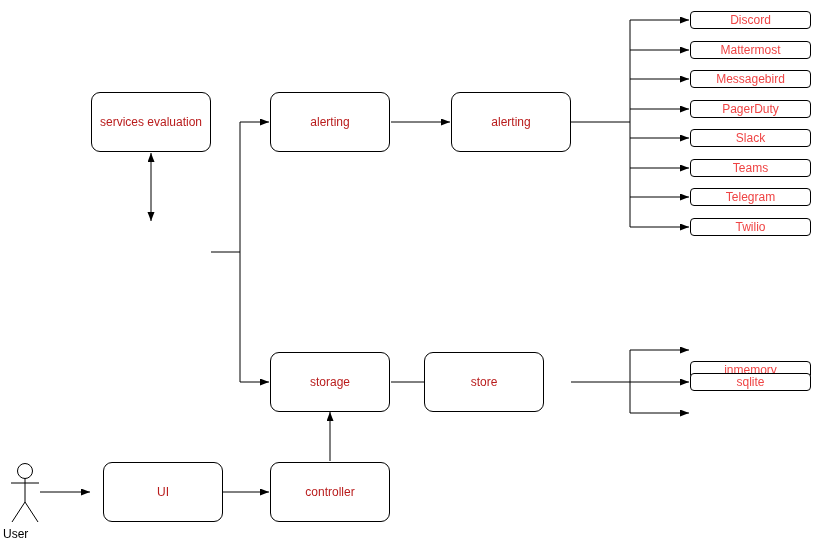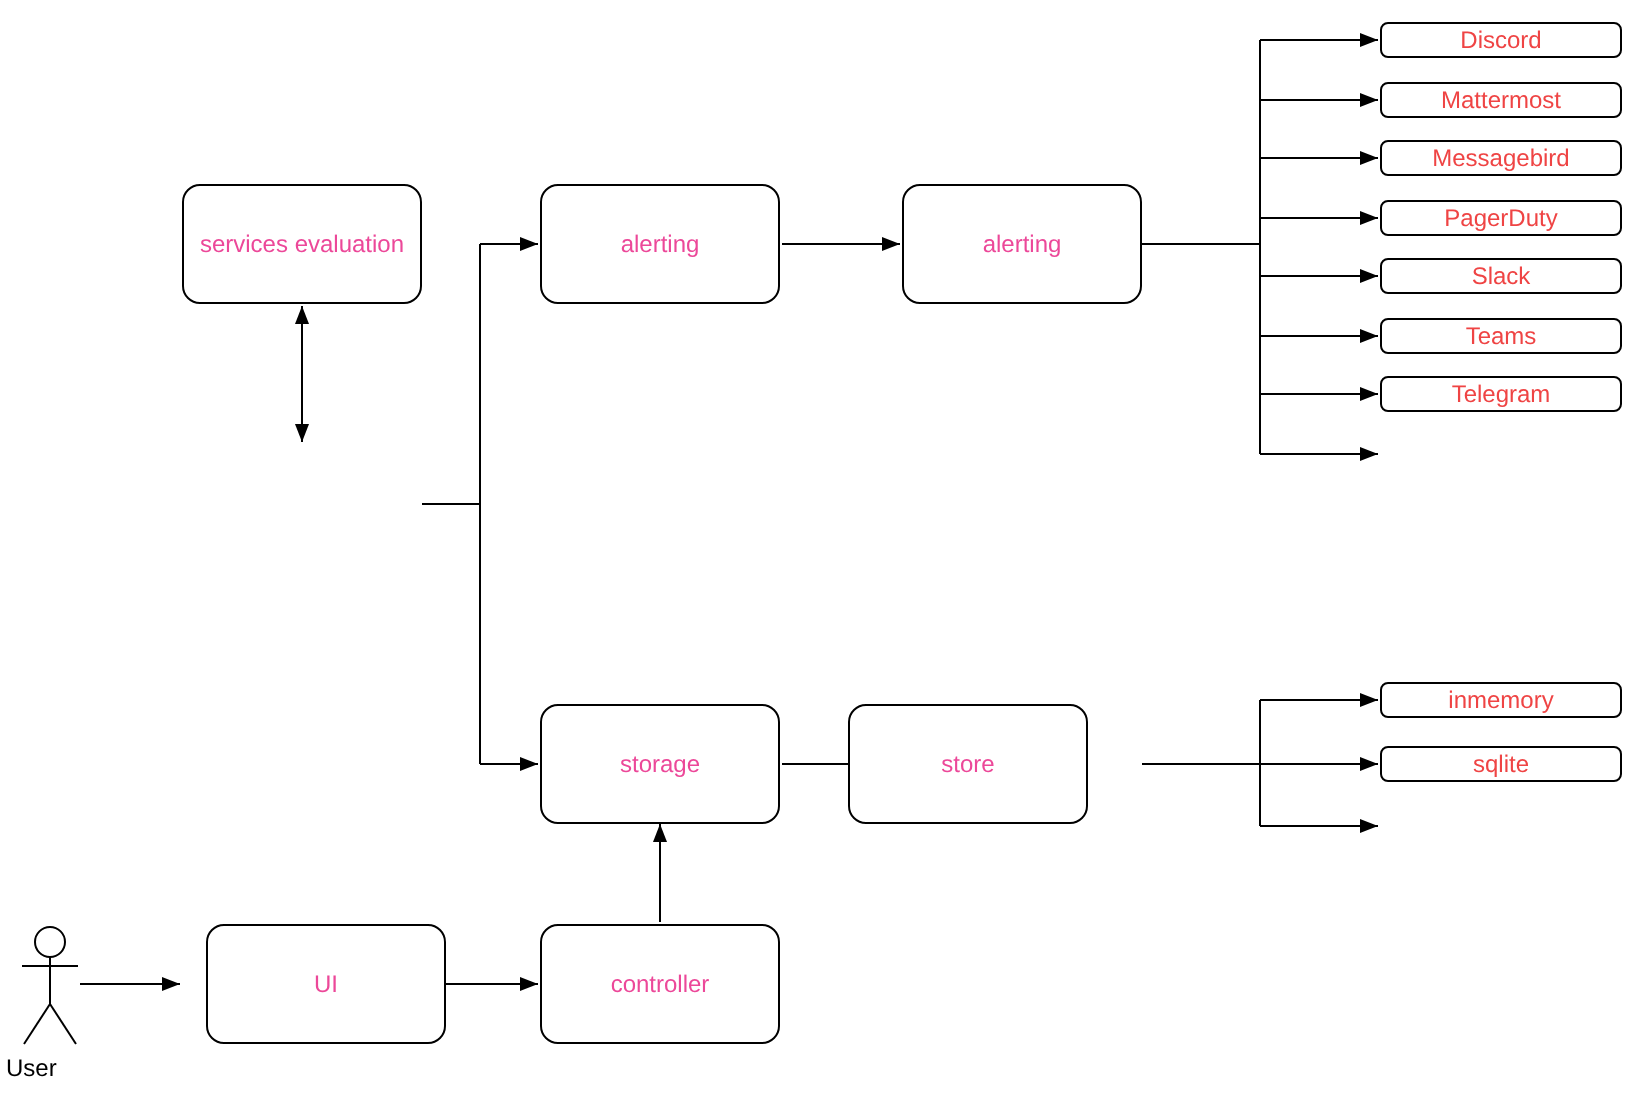--- a/index.html
+++ b/index.html
@@ -26,21 +26,21 @@
     position: absolute;
     width: 118px;
     height: 58px;
     background: #ffffff;
     border: 1px solid #000000;
     border-radius: 9px;
     display: flex;
     align-items: center;
     justify-content: center;
     font-size: 12px;
-    color: #ec4899;
+    color: #b91c1c;
     text-align: center;
     box-sizing: content-box;
   }
   .leaf {
     position: absolute;
     left: 690px;
     width: 119px;
     height: 16px;
     background: #ffffff;
     border: 1px solid #000000;
@@ -152,19 +152,20 @@
 
   <div class="node" style="left:270px;top:462px">controller</div>
 
   <div class="leaf" style="top:11px">Discord</div>
   <div class="leaf" style="top:41px">Mattermost</div>
   <div class="leaf" style="top:70px">Messagebird</div>
   <div class="leaf" style="top:100px">PagerDuty</div>
   <div class="leaf" style="top:129px">Slack</div>
   <div class="leaf" style="top:159px">Teams</div>
   <div class="leaf" style="top:188px">Telegram</div>
+  <div class="leaf" style="top:218px">Twilio</div>
 
-  <div class="leaf" style="top:341px">inmemory</div>
+  <div class="leaf" style="top:361px">inmemory</div>
   <div class="leaf" style="top:373px">sqlite</div>
 
   <div class="actor-label">User</div>
 
 </div>
 
 </body></html>

